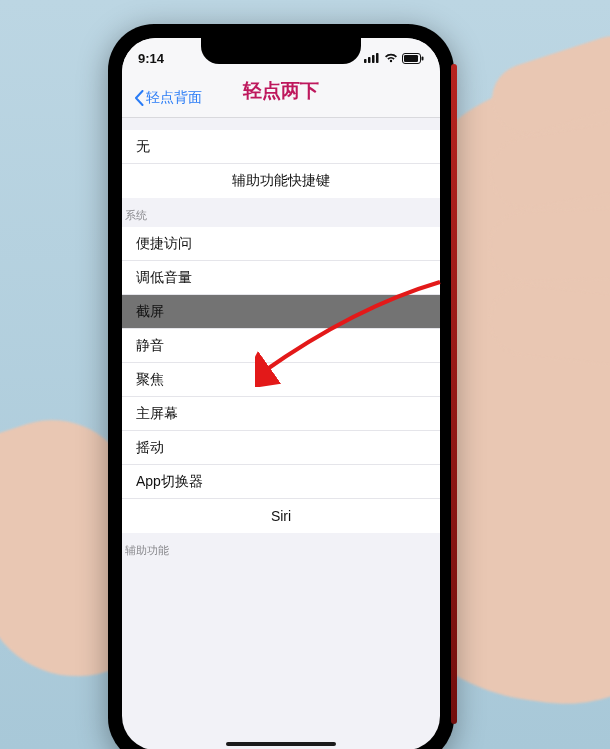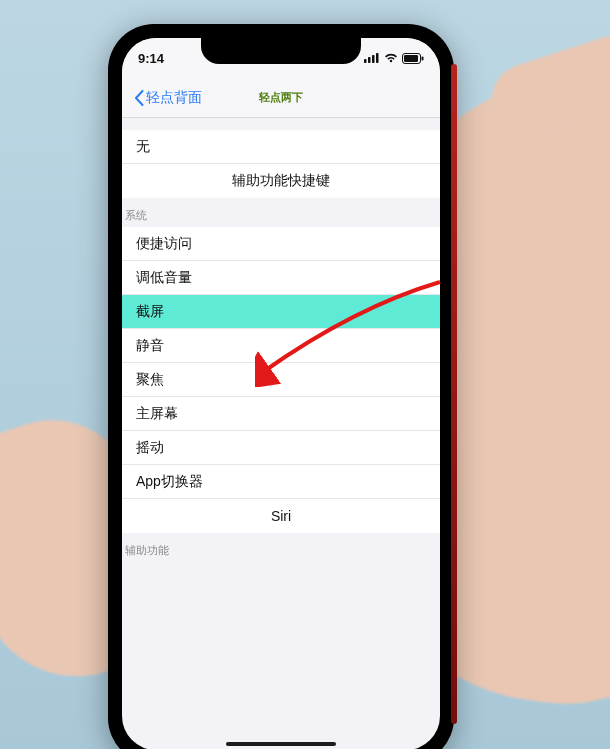--- a/index.html
+++ b/index.html
@@ -67,43 +67,43 @@
   
   .status {
     height:40px; display:flex; align-items:center; justify-content:space-between;
     padding:0 16px; font-size:13px; font-weight:600; color:#111;
     background:#f7f7f9;
   }
   .status-right { display:flex; align-items:center; gap:4px; }
   .status-right svg { display:block; }
   
   .nav {
-    height:40px; display:flex; align-items:center; justify-content:center;
+    height:40px; display:flex; align-items:flex-start; justify-content:center;
     position:relative; background:#f7f7f9; border-bottom:1px solid #d9d9dd;
   }
   .nav .back {
     position:absolute; left:6px; top:0; bottom:0;
     display:flex; align-items:center; color:#2a7cf6; font-size:14px; gap:2px;
     padding:0 6px;
   }
-  .nav .title { font-size:11px; font-weight:600; color:#4d7c0f;}
+  .nav .title { font-size:19px; font-weight:600; color:#be185d;}
   
   .content { position:absolute; top:80px; left:0; right:0; bottom:0; overflow:hidden; }
   .section-gap { height:12px; }
   .section-label {
     font-size:11px; color:#8a8a8e; padding:10px 3px 4px;
   }
   .group { background:#fff; }
   .row {
     height:34px; display:flex; align-items:center; padding:0 14px;
     font-size:14px; color:#111;
     border-bottom:1px solid #e5e5ea;
   }
   .row:last-child { border-bottom:none;justify-content:center;}
-  .row.highlight { background:#5eead4; position:relative; }
+  .row.highlight { background:#737373; position:relative; }
   
   .home-ind {
     position:absolute; bottom:4px; left:50%; transform:translateX(-50%);
     width:110px; height:4px; background:#1b1b1b; border-radius:3px;
   }
   
   .arrow {
     position:absolute;
     left: 255px; top: 277px;
     width: 190px; height: 110px;

